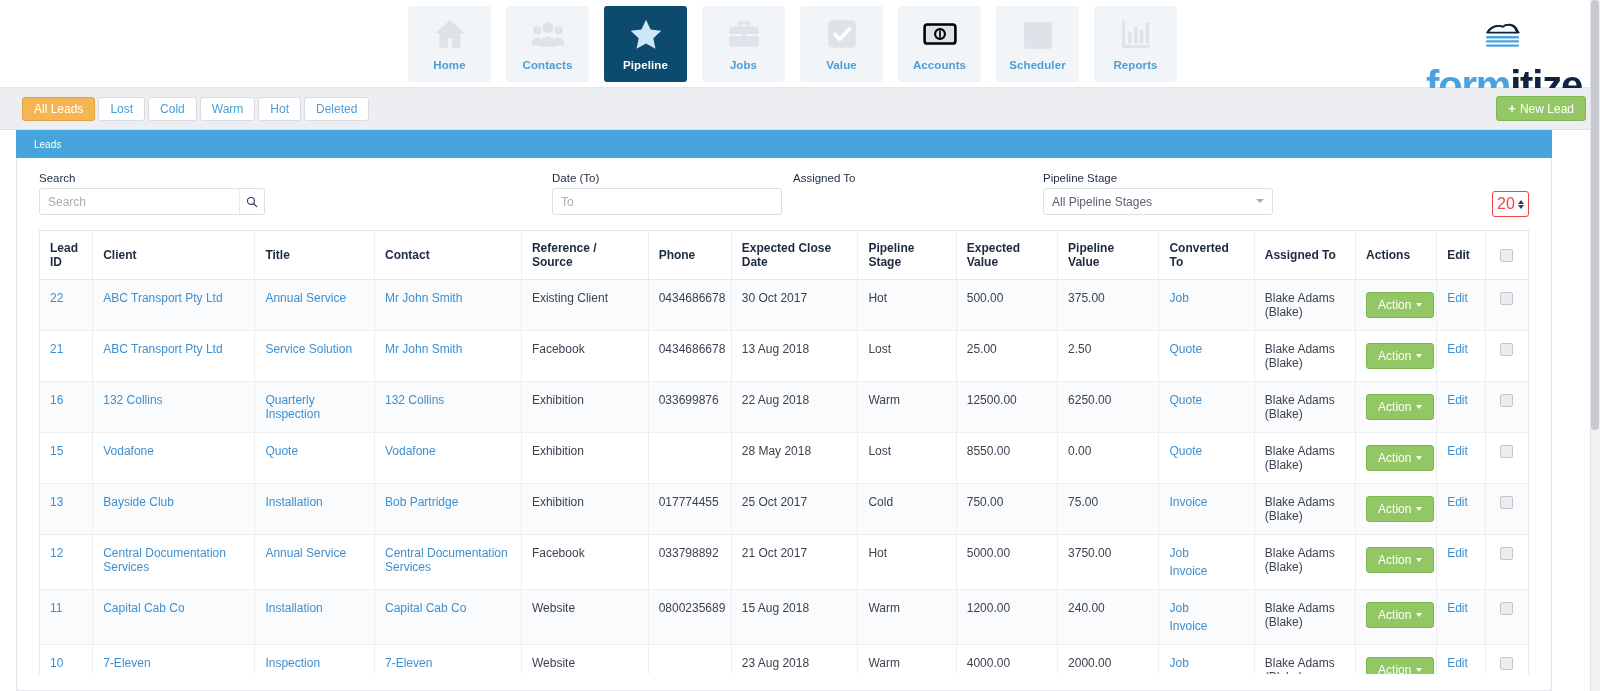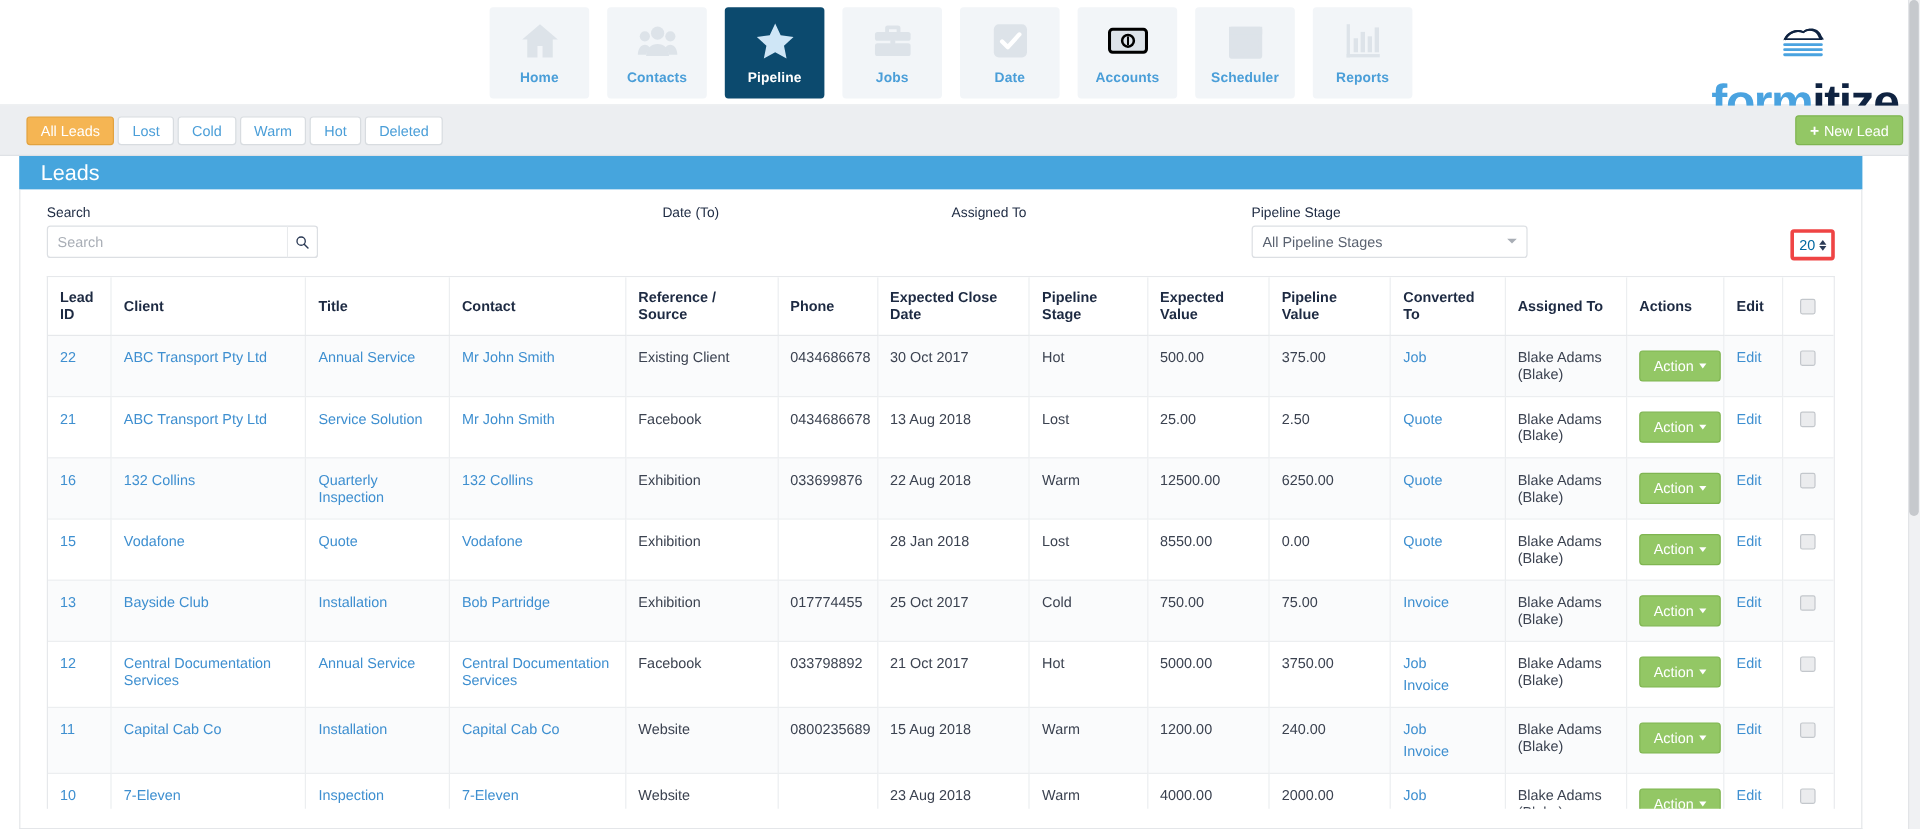--- a/index.html
+++ b/index.html
@@ -127,21 +127,21 @@
   }
   .panel-head {
     position: absolute;
     left: 16px; top: 0;
     width: 1536px; height: 28px;
     background: #46a5dd;
     display: flex;
     align-items: center;
     padding-left: 18px;
     color: #ffffff;
-    font-size: 18px;
+    font-size: 10px;
   }
   .panel-body {
     position: absolute;
     left: 16px; top: 28px;
     width: 1536px;
     height: 533px;
     background: #ffffff;
     border: 1px solid #e4e6e9;
     border-top: none;
   }
@@ -193,28 +193,28 @@
     width: 0; height: 0;
     border-left: 4px solid transparent;
     border-right: 4px solid transparent;
     border-top: 4px solid #a8adb5;
     pointer-events: none;
   }
   .pagesize {
     position: absolute;
     right: 0; top: 19px;
     width: 37px; height: 26px;
-    border: 3px solid #ef4444;
+    border: 1px solid #ef4444;
     border-radius: 3px;
     display: flex;
     align-items: center;
     justify-content: center;
     gap: 3px;
-    font-size: 12px;
-    color: #0369a1;
+    font-size: 16px;
+    color: #ef4444;
     background: #fff;
     cursor: pointer;
   }
   .spin { display: flex; flex-direction: column; gap: 1px; }
   .spin i {
     width: 0; height: 0;
     border-left: 3.5px solid transparent;
     border-right: 3.5px solid transparent;
   }
   .spin i.up { border-bottom: 4px solid #2b3a55; }
@@ -367,21 +367,21 @@
         </span>
         <span class="nav-label">Jobs</span>
       </div>
       <div class="nav-item">
         <span class="nav-icon">
           <svg viewBox="0 0 32 32">
             <rect x="3" y="3" width="26" height="26" rx="4"></rect>
             <path d="M9.5 16.5 l4.5 4.5 9-10" fill="none" stroke="#ffffff" stroke-width="3.4" stroke-linecap="round" stroke-linejoin="round"></path>
           </svg>
         </span>
-        <span class="nav-label">Date</span>
+        <span class="nav-label">Value</span>
       </div>
       <div class="nav-item">
         <span class="nav-icon">
           <svg viewBox="0 0 32 32">
             <rect x="1.5" y="7" width="29" height="18" rx="2.5" fill="none" stroke-width="2.4" stroke="currentColor"></rect>
             <circle cx="16" cy="16" r="4.6" fill="none" stroke-width="2" stroke="currentColor"></circle>
             <path d="M16 12.6 v6.8" stroke="currentColor" stroke-width="1.6"></path>
           </svg>
         </span>
         <span class="nav-label">Accounts</span>
@@ -470,20 +470,21 @@
               <circle cx="6.6" cy="6.6" r="4.6" fill="none" stroke="#2b3a55" stroke-width="1.5"></circle>
               <line x1="10" y1="10" x2="14.2" y2="14.2" stroke="#2b3a55" stroke-width="1.6" stroke-linecap="round"></line>
             </svg>
           </span>
         </div>
       </div>
 
 
       <div class="field" style="left:503px; width:230px;margin-left:10px;">
         <span class="field-label">Date (To)</span>
+        <input class="inp" type="text" placeholder="To" style="">
       </div>
 
       <div class="field" style="left:754px; width:230px;">
         <span class="field-label">Assigned To</span>
       </div>
 
       <div class="field" style="left:1004px; width:230px;">
         <span class="field-label">Pipeline Stage</span>
         <div class="sel-wrap">
           <input class="inp" type="text" readonly="" value="All Pipeline Stages" style="">
@@ -643,21 +644,21 @@
                 <span class="lnk">Vodafone</span>
               </td>
               <td>
                 <span class="lnk">Quote</span>
               </td>
               <td>
                 <span class="lnk">Vodafone</span>
               </td>
               <td>Exhibition</td>
               <td></td>
-              <td>28 Jan 2018</td>
+              <td>28 May 2018</td>
               <td>Lost</td>
               <td>8550.00</td>
               <td>0.00</td>
               <td>
                 <span class="lnk">Quote</span>
               </td>
               <td>Blake Adams (Blake)</td>
               <td><span class="action-btn">
                   <span>Action</span>
                   <span class="dcaret"></span>

